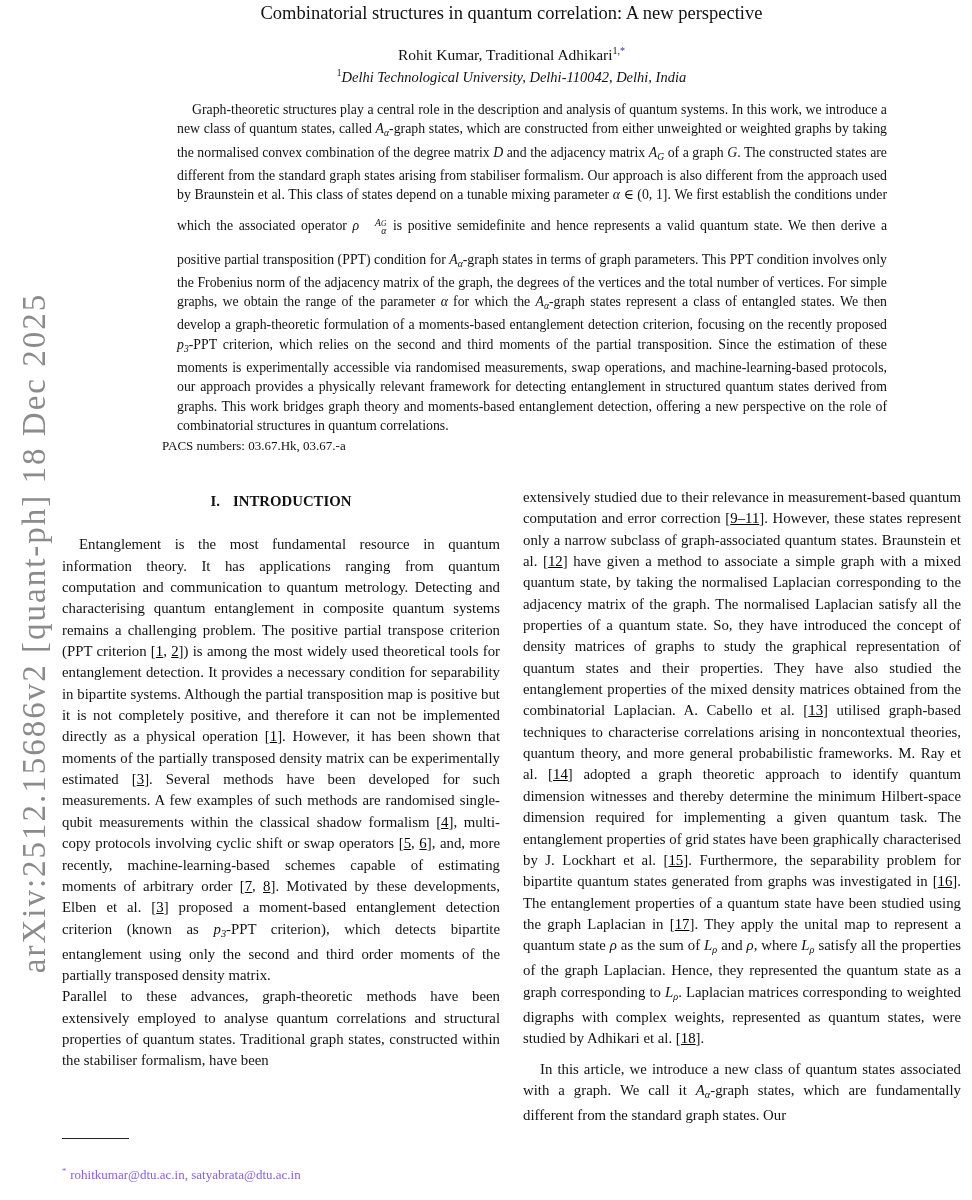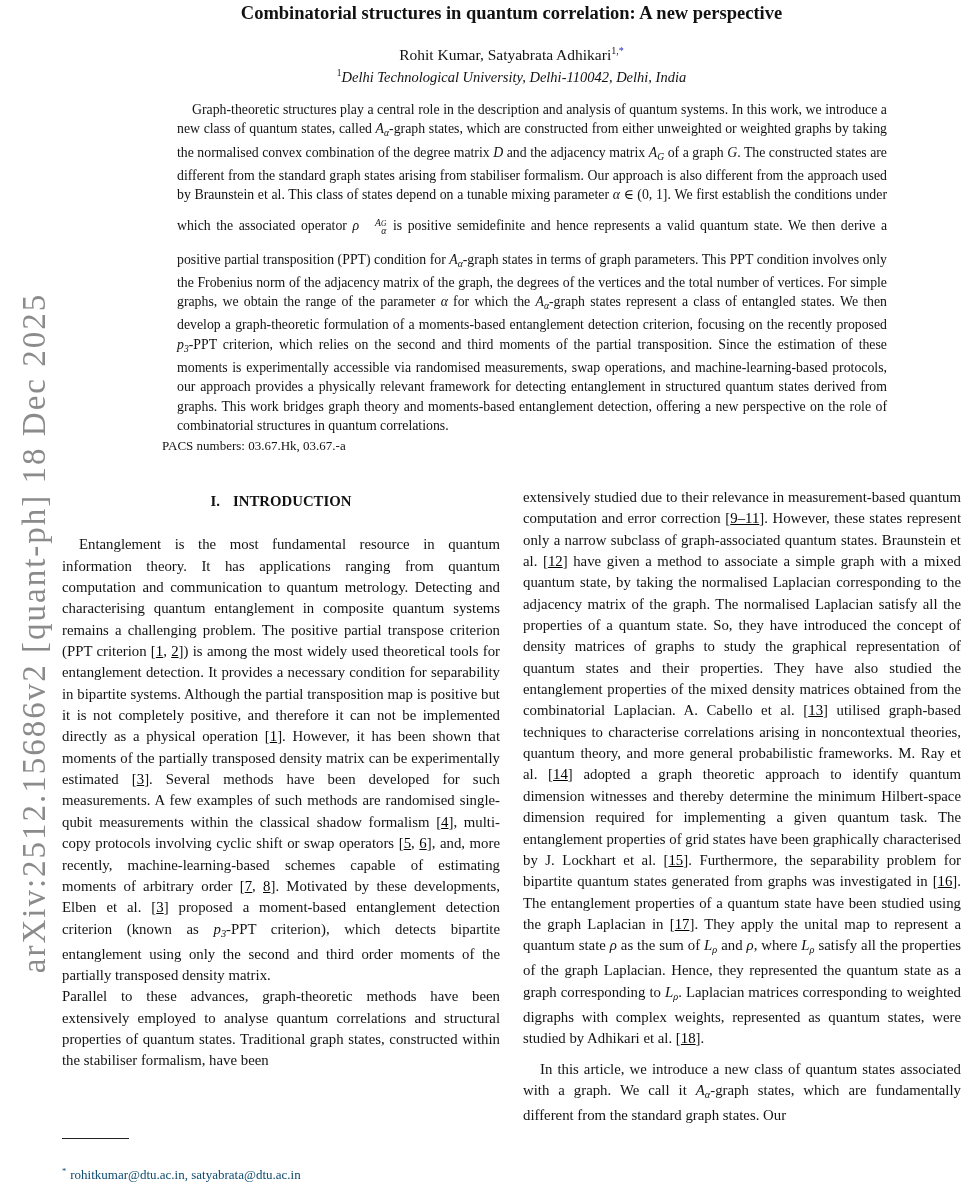--- a/index.html
+++ b/index.html
@@ -17,21 +17,21 @@
   .arxiv-banner {
     position:absolute; top:633px; left:34px;
     transform:translate(-50%,-50%) rotate(-90deg);
     white-space:nowrap;
     font-size:33px; letter-spacing:2px;
     color:#8b8b8b;
   }
 
   
   .header { position:absolute; top:0; left:62px; width:899px; text-align:center; }
-  .title { font-size:18.5px; font-weight:bold; margin:3px 0 0 0; }
+  .title { font-size:18.5px; font-weight:normal; margin:3px 0 0 0; }
   .authors { font-size:15.5px; margin-top:21px; }
   .affiliation { font-size:14.5px; font-style:italic; margin-top:4px; }
   sup { font-size:0.65em; }
   .sup-black { color:#121212; font-style:normal; }
   .sup-blue { color:#2323cb; font-style:normal; }
   .aff-sup { font-style:normal; }
 
   
   .abstract {
     position:absolute; top:100px; left:177px; width:710px;
@@ -63,33 +63,33 @@
   .mstack {
     display:inline-block; vertical-align:-0.42em; line-height:0.78;
     font-style:italic; font-size:0.7em; text-align:right; margin:15px 1px;
   }
   .mstack-sup, .mstack-sub { display:block; }
   .mstack-supsub { font-size:0.78em; }
 
   
   .footnote { position:absolute; left:62px; top:1138px; width:438px; font-size:13px; }
   .footnote-rule { width:67px; border-top:1.2px solid #222; height:0; }
-  .footnote-text { margin-top:27px; color:#0c4a6e; }
+  .footnote-text { margin-top:27px; color:#8b5cf6; }
   .fn-marker { margin-right:4px; }
 </style>
 </head>
 <body>
 
 <div class="page">
 
   <div class="arxiv-banner">arXiv:2512.15686v2  [quant-ph]  18 Dec 2025</div>
 
   <header class="header">
     <h1 class="title">Combinatorial structures in quantum correlation: A new perspective</h1>
-    <div class="authors"><span>Rohit Kumar, Satyabrata Adhikari</span><sup class="sup-black">1,</sup><sup class="sup-blue">*</sup></div>
+    <div class="authors"><span>Rohit Kumar, Traditional Adhikari</span><sup class="sup-black">1,</sup><sup class="sup-blue">*</sup></div>
     <div class="affiliation"><sup class="aff-sup">1</sup><span>Delhi Technological University, Delhi-110042, Delhi, India</span></div>
   </header>
 
   <section class="abstract">Graph-theoretic structures play a central role in the description and analysis of quantum systems. In this work, we introduce a new class of quantum states, called <span class="mi">A</span><span class="msub">α</span>-graph states, which are constructed from either unweighted or weighted graphs by taking the normalised convex combination of the degree matrix <span class="mi">D</span> and the adjacency matrix <span class="mi">A</span><span class="msub">G</span> of a graph <span class="mi">G</span>. The constructed states are different from the standard graph states arising from stabiliser formalism. Our approach is also different from the approach used by Braunstein et al. This class of states depend on a tunable mixing parameter <span class="mi">α</span> ∈ (0, 1]. We first establish the conditions under which the associated operator <span class="mi">ρ</span><span class="mstack"><span class="mstack-sup">A<span class="mstack-supsub">G</span></span><span class="mstack-sub">α</span></span> is positive semidefinite and hence represents a valid quantum state. We then derive a positive partial transposition (PPT) condition for <span class="mi">A</span><span class="msub">α</span>-graph states in terms of graph parameters. This PPT condition involves only the Frobenius norm of the adjacency matrix of the graph, the degrees of the vertices and the total number of vertices. For simple graphs, we obtain the range of the parameter <span class="mi">α</span> for which the <span class="mi">A</span><span class="msub">α</span>-graph states represent a class of entangled states. We then develop a graph-theoretic formulation of a moments-based entanglement detection criterion, focusing on the recently proposed <span class="mi">p</span><span class="msub">3</span>-PPT criterion, which relies on the second and third moments of the partial transposition. Since the estimation of these moments is experimentally accessible via randomised measurements, swap operations, and machine-learning-based protocols, our approach provides a physically relevant framework for detecting entanglement in structured quantum states derived from graphs. This work bridges graph theory and moments-based entanglement detection, offering a new perspective on the role of combinatorial structures in quantum correlations.</section>
 
   <div class="pacs">PACS numbers: 03.67.Hk, 03.67.-a</div>
 
   <main class="columns">
     <div class="col col-left">
       <h2 class="section-heading"><span class="sec-num">I.</span><span>INTRODUCTION</span></h2>

